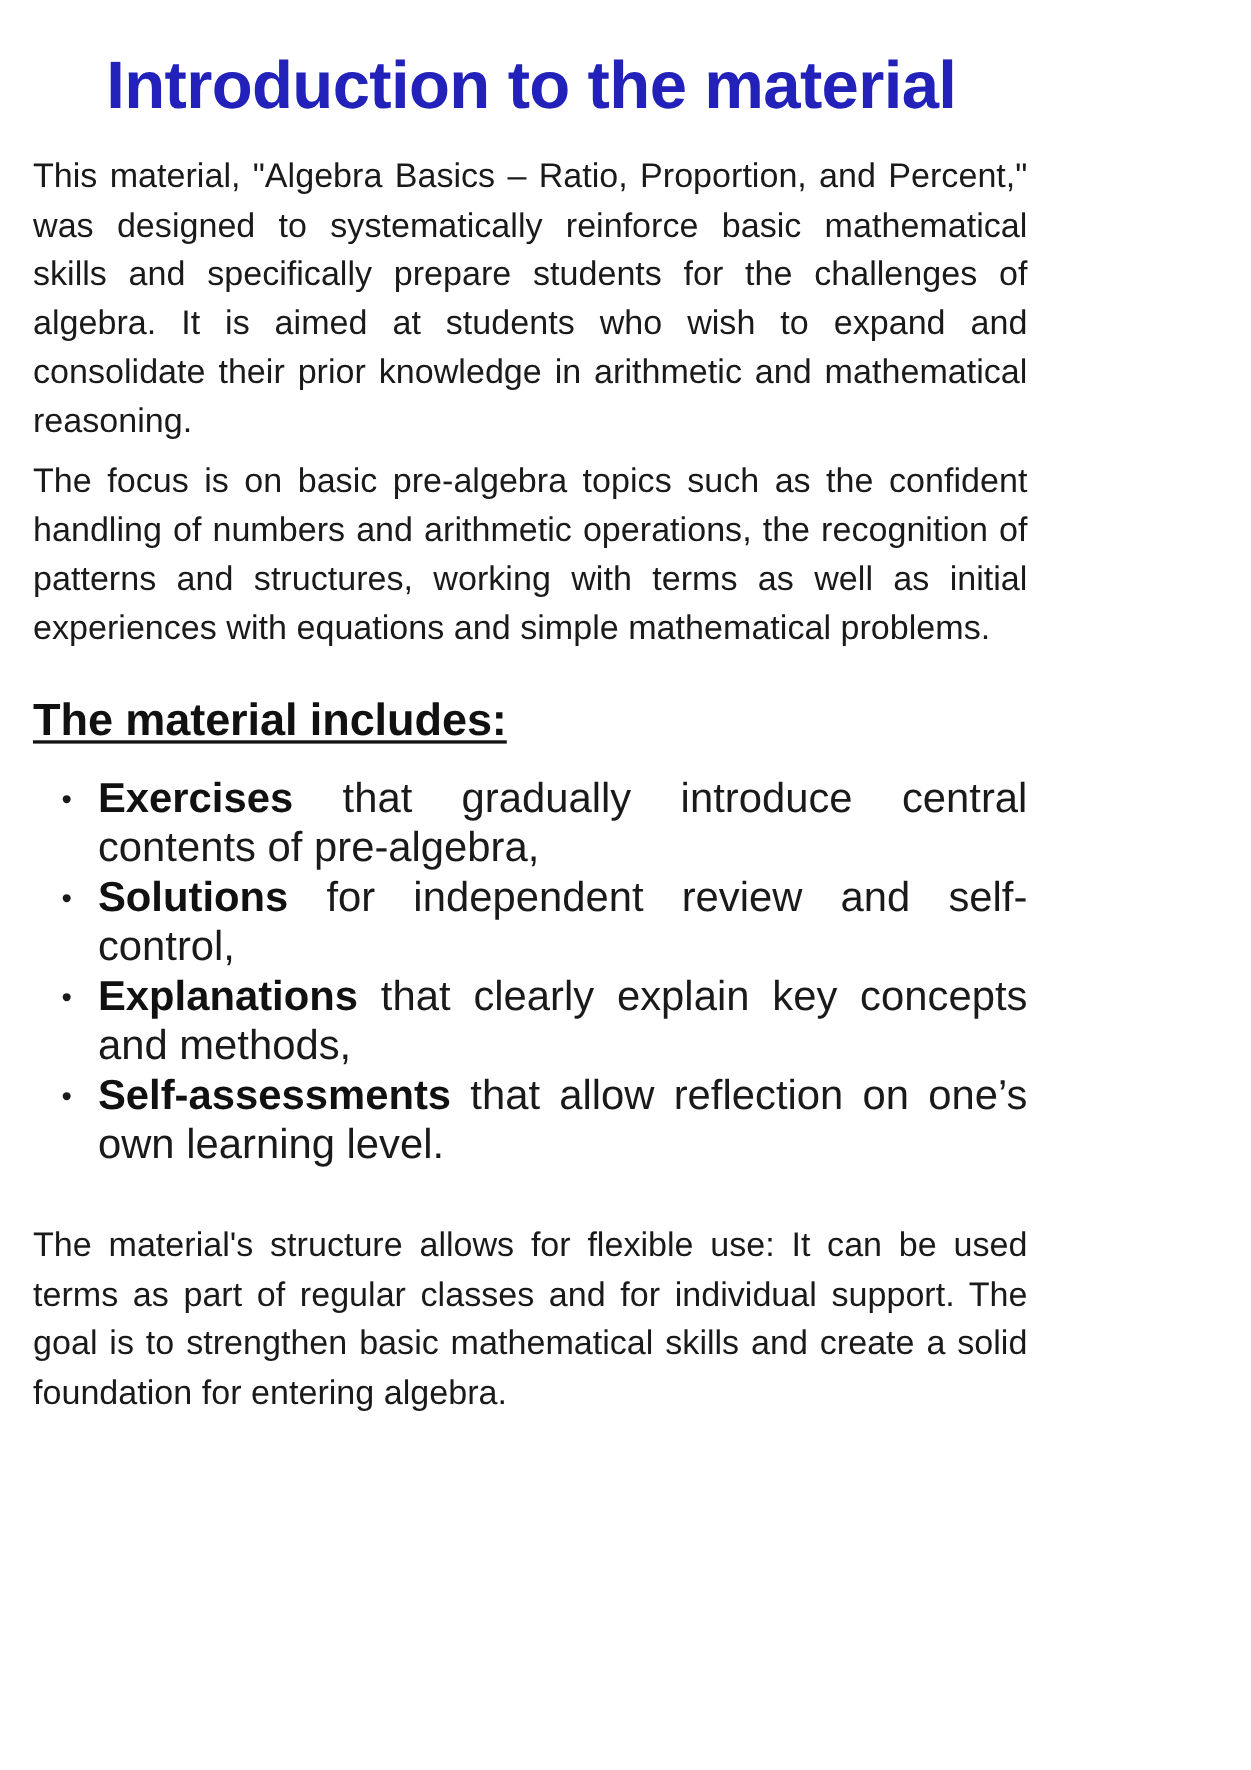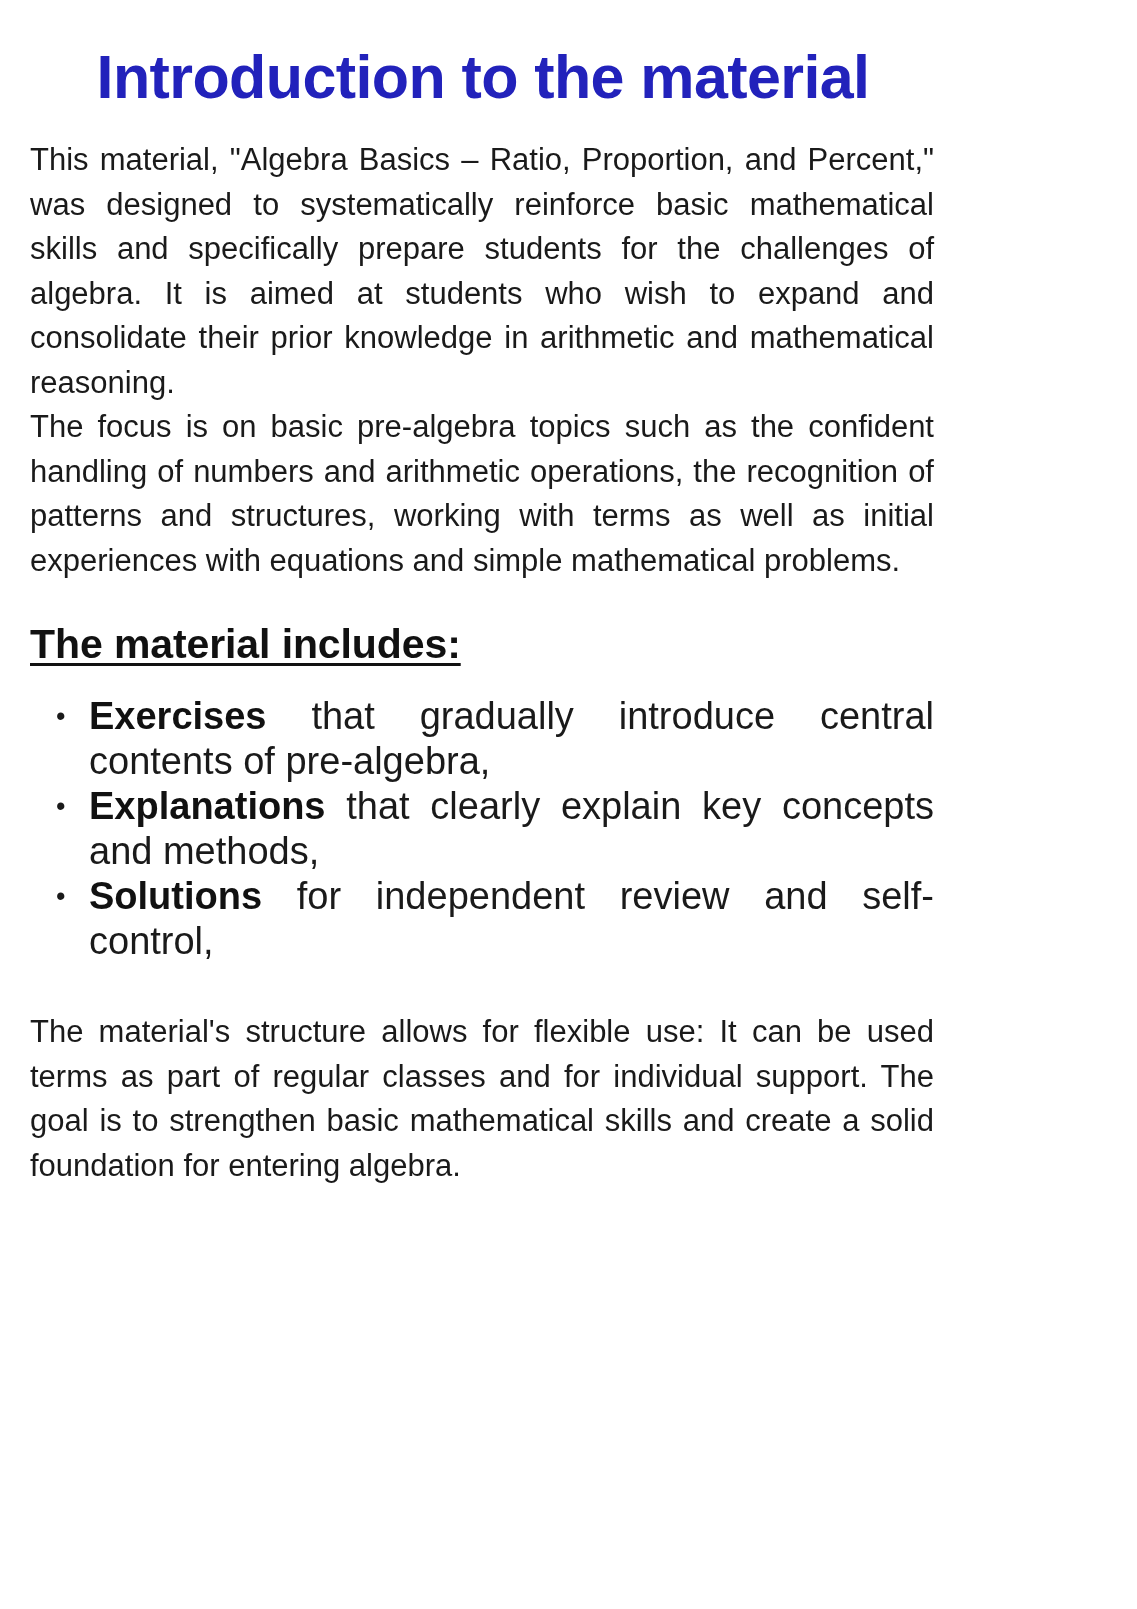--- a/index.html
+++ b/index.html
@@ -36,21 +36,21 @@
     font-size: 31px;
     line-height: 44.5px;
     text-align: justify;
     text-justify: inter-word;
     margin: 0;
     padding: 0 2px 0 0;
     color: #1a1a1a;
     hyphens: none;
   }
   .para + .para {
-    margin-top: 0px;
+    margin-top: 10px;
   }
   .spacer-sm { height: 26px; }
   .spacer-md { height: 38px; }
   .spacer-lg { height: 46px; }
 
   .section-heading {
     font-size: 41px;
     font-weight: 700;
     text-decoration: underline;
     text-underline-offset: 5px;
@@ -111,24 +111,27 @@
     <span class="section-heading">The material includes:</span>
   </div>
 
   <div class="spacer-sm"></div>
 
   <ul class="bullets">
     <li>
       <b>Exercises</b><span> that gradually introduce central contents of pre-algebra,</span>
     </li>
     <li class="nojustify">
+      <b>Solutions</b><span> for independent review and self-control,</span>
+    </li>
+    <li class="nojustify">
       <b>Explanations</b><span> that clearly explain key concepts and methods,</span>
     </li>
-    <li class="nojustify">
-      <b>Solutions</b><span> for independent review and self-control,</span>
+    <li>
+      <b>Self-assessments</b><span> that allow reflection on one’s own learning level.</span>
     </li>
   </ul>
 
   <div class="spacer-lg"></div>
 
   <p class="para">The material's structure allows for flexible use: It can be used terms as part of regular classes and for individual support. The goal is to strengthen basic mathematical skills and create a solid foundation for entering algebra.</p>
 
 </div>
 
 </body></html>

